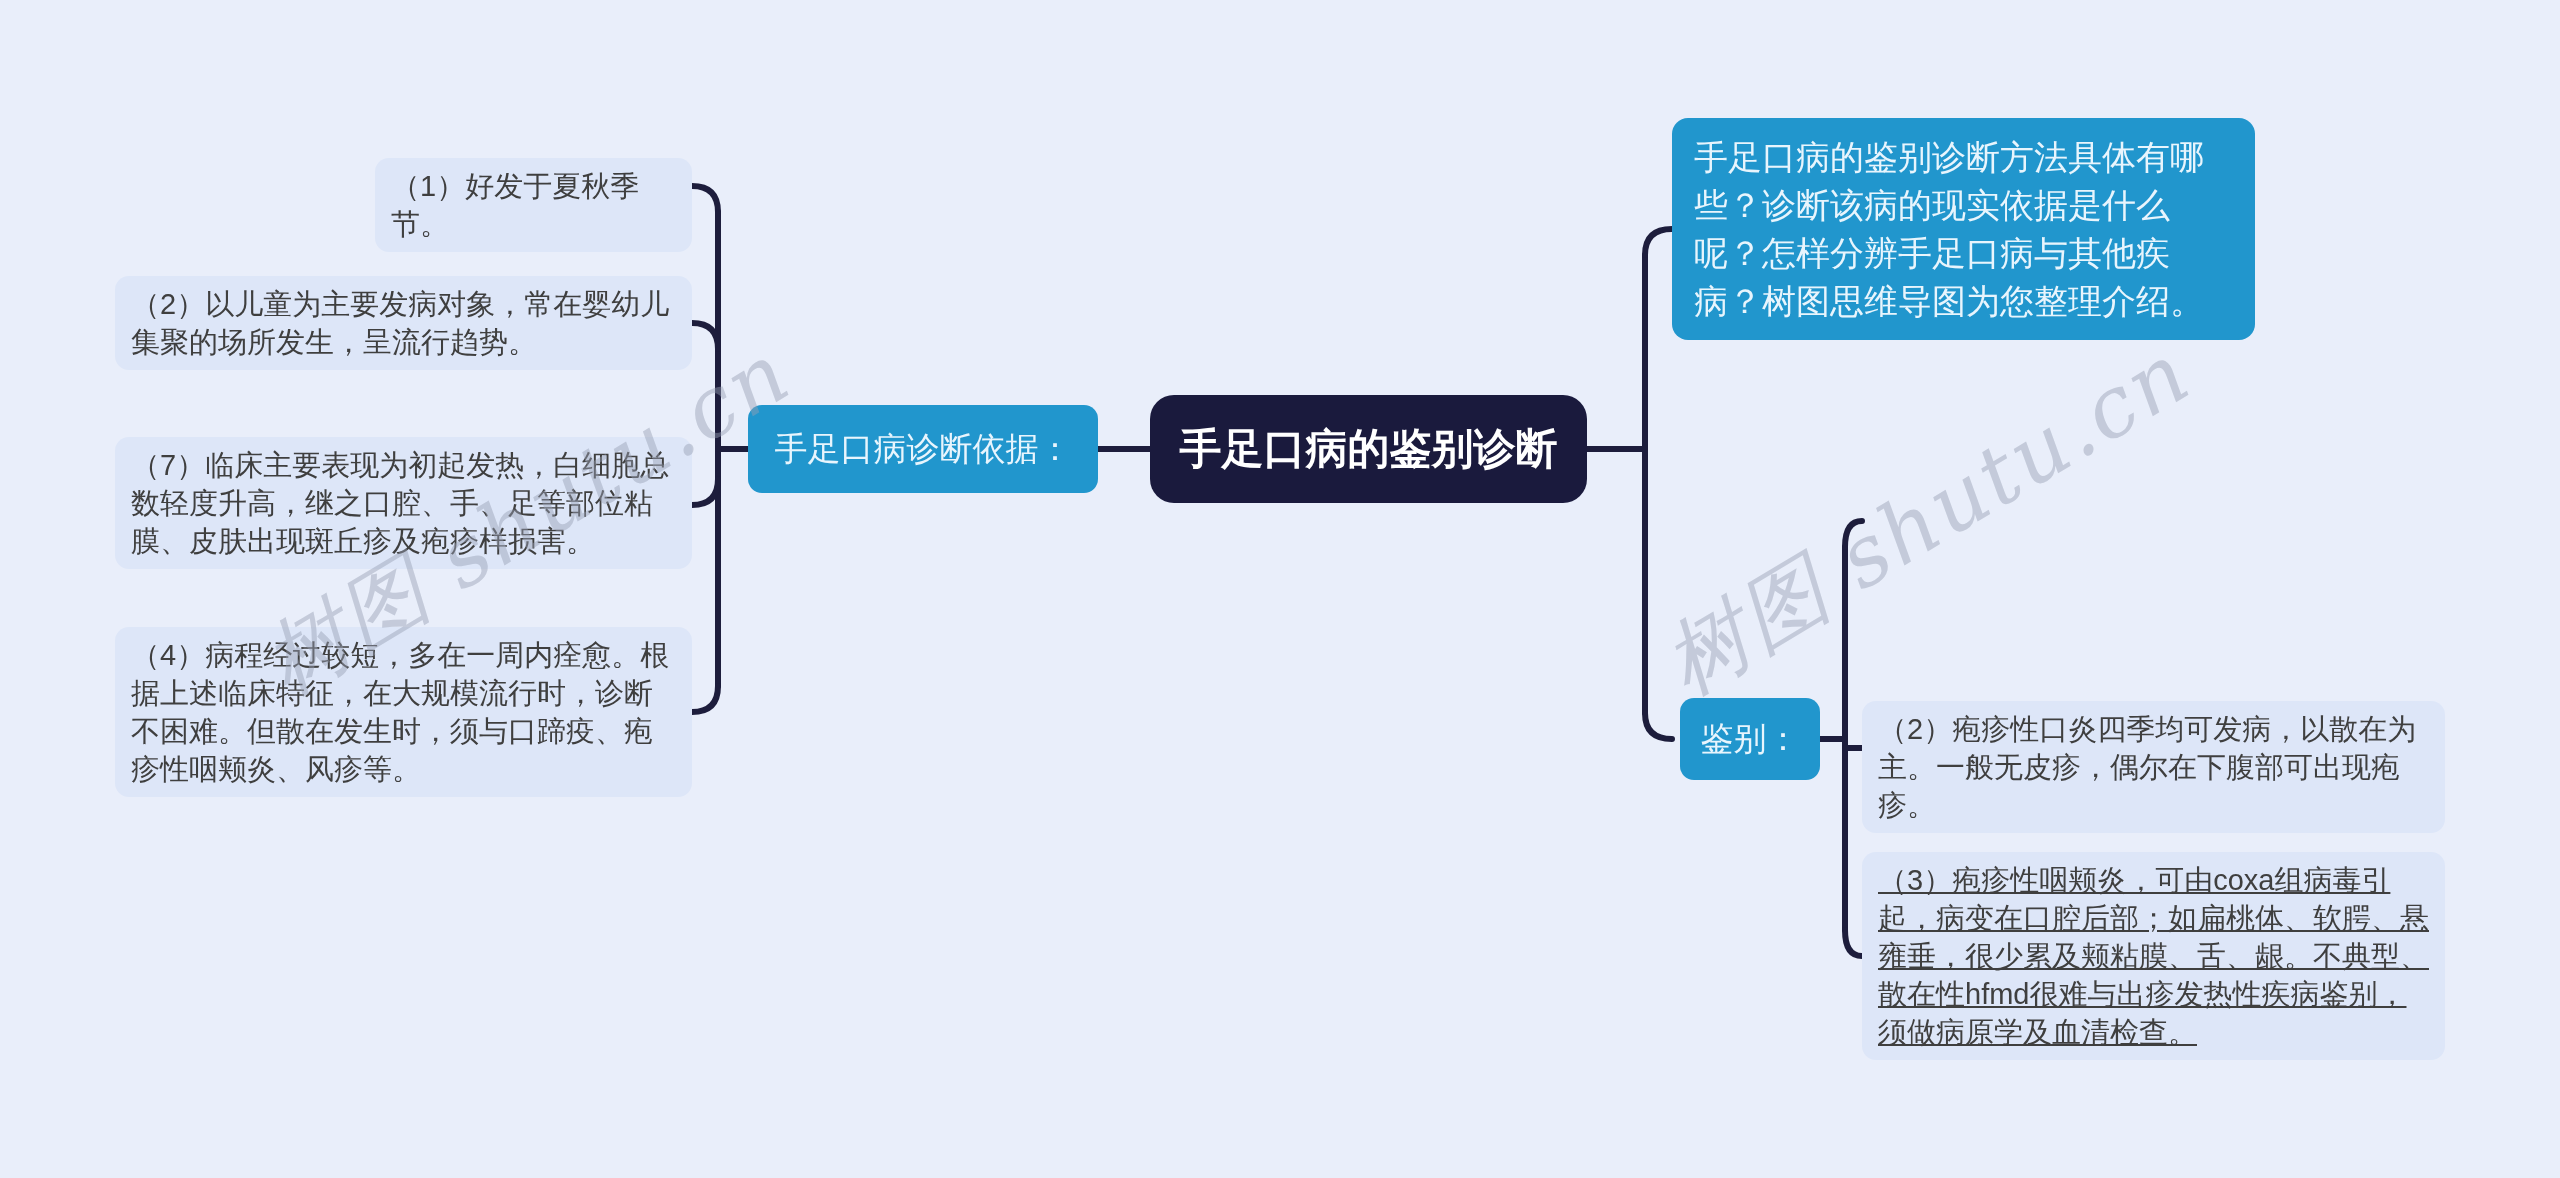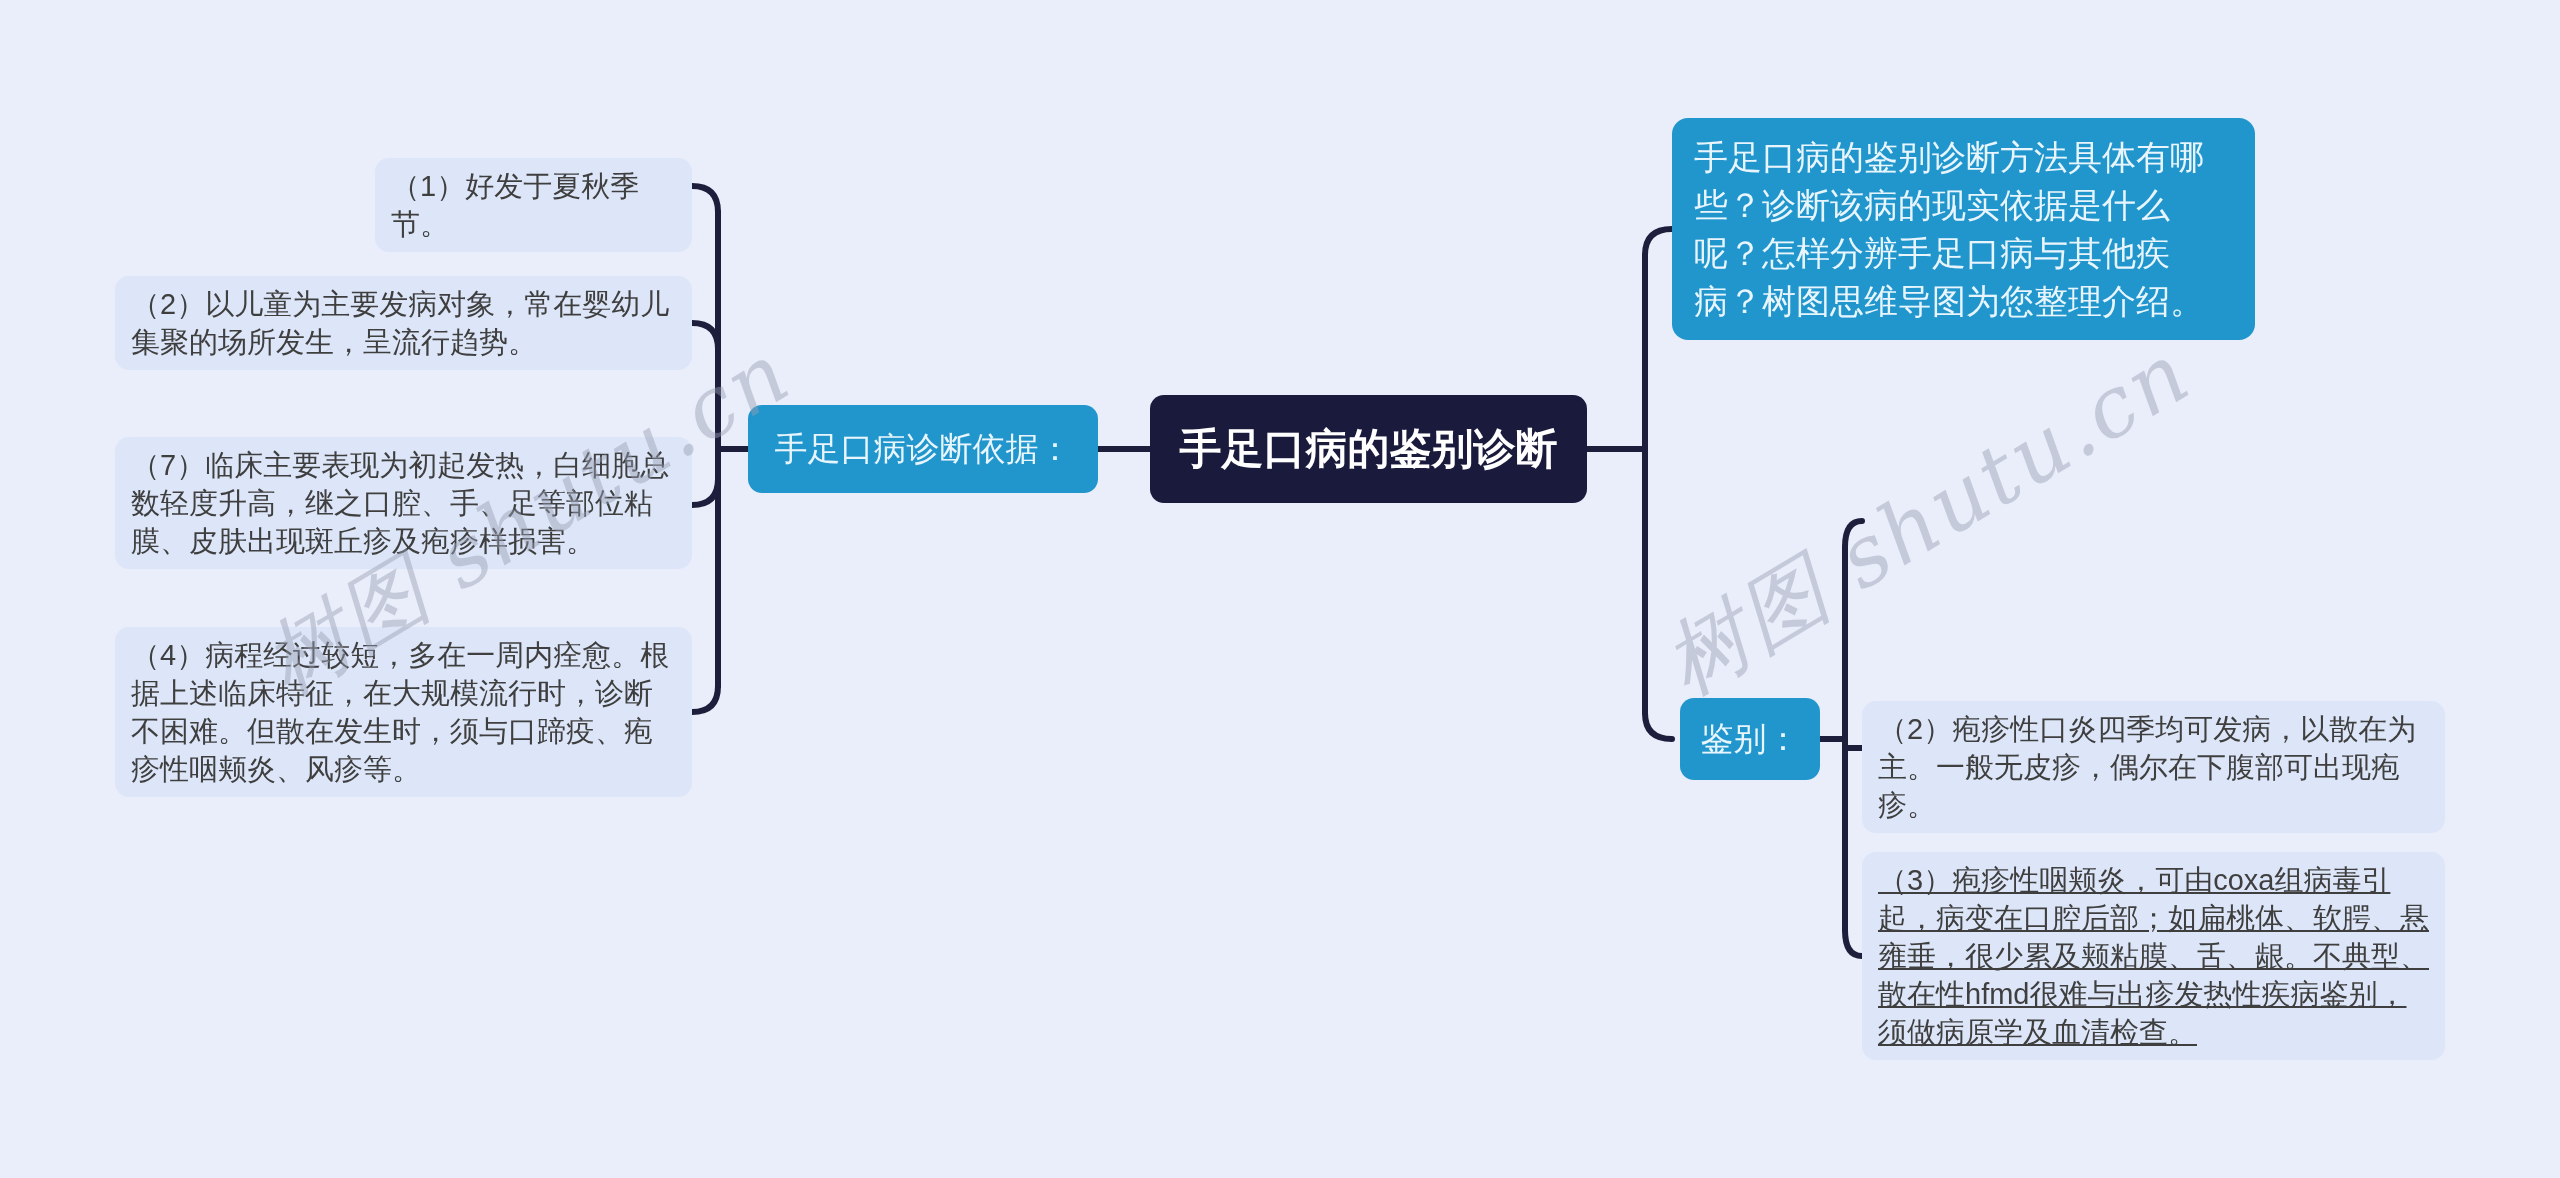--- a/index.html
+++ b/index.html
@@ -63,21 +63,21 @@
     font-size:33px;
     z-index:4;
   }
   .branch.left-node{left:748px;top:405px;width:350px;height:88px;}
   .branch.right-node{left:1680px;top:698px;width:140px;height:82px;}
   .root{
     position:absolute;
     left:1150px;top:395px;width:437px;height:108px;
     background:var(--root-bg);
     color:var(--root-text);
-    border-radius:14px;
+    border-radius:24px;
     display:flex;align-items:center;justify-content:center;
     font-size:42px;font-weight:bold;
     z-index:4;
   }
   .watermark{
     position:absolute;
     font-family:"DejaVu Serif","Liberation Serif",serif;
     font-style:italic;
     font-size:84px;
     color:var(--watermark-color);

